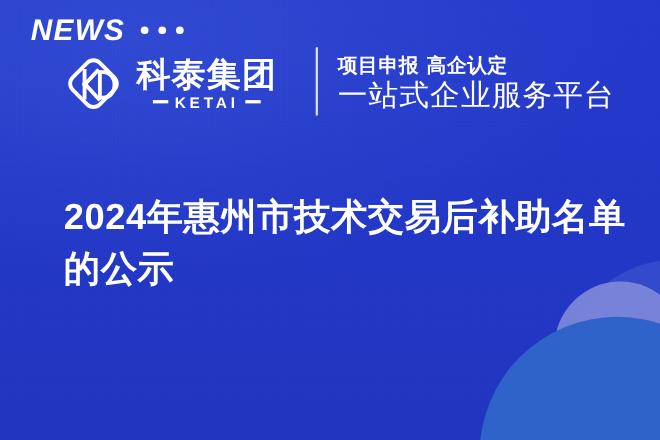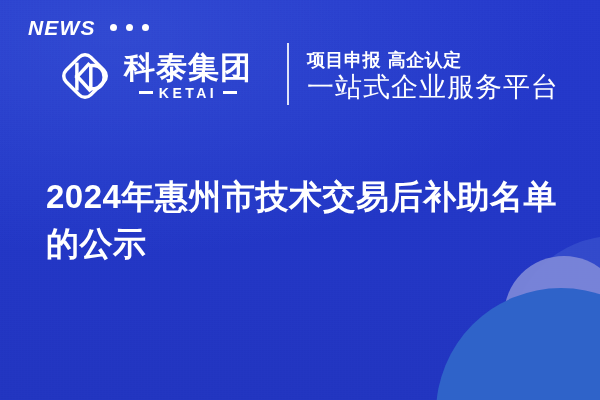--- a/index.html
+++ b/index.html
@@ -69,21 +69,21 @@
     position: absolute;
     left: 28px;
     top: 14px;
     display: flex;
     align-items: center;
     gap: 14px;
     height: 26px;
   }
   #news-label {
     color: #ffffff;
-    font-size: 21px;
+    font-size: 27px;
     font-weight: 700;
     font-style: italic;
     letter-spacing: 1.2px;
     line-height: 1;
     font-family: "Liberation Sans", "DejaVu Sans", sans-serif;
   }
   #news-dots {
     display: flex;
     gap: 9px;
     align-items: center;
@@ -180,21 +180,21 @@
     line-height: 1.2;
     letter-spacing: 0.5px;
     font-family: "DejaVu Serif", "Liberation Serif", serif;
     font-weight: 700;
     white-space: nowrap;
   }
 
   
   #headline {
     position: absolute;
-    left: 46px;
+    left: 58px;
     top: 152px;
     width: 516px;
     color: #ffffff;
     font-size: 33px;
     font-weight: 700;
     line-height: 1.42;
     letter-spacing: 0.5px;
     font-family: "Liberation Sans", "DejaVu Sans", sans-serif;
   }
 </style>

